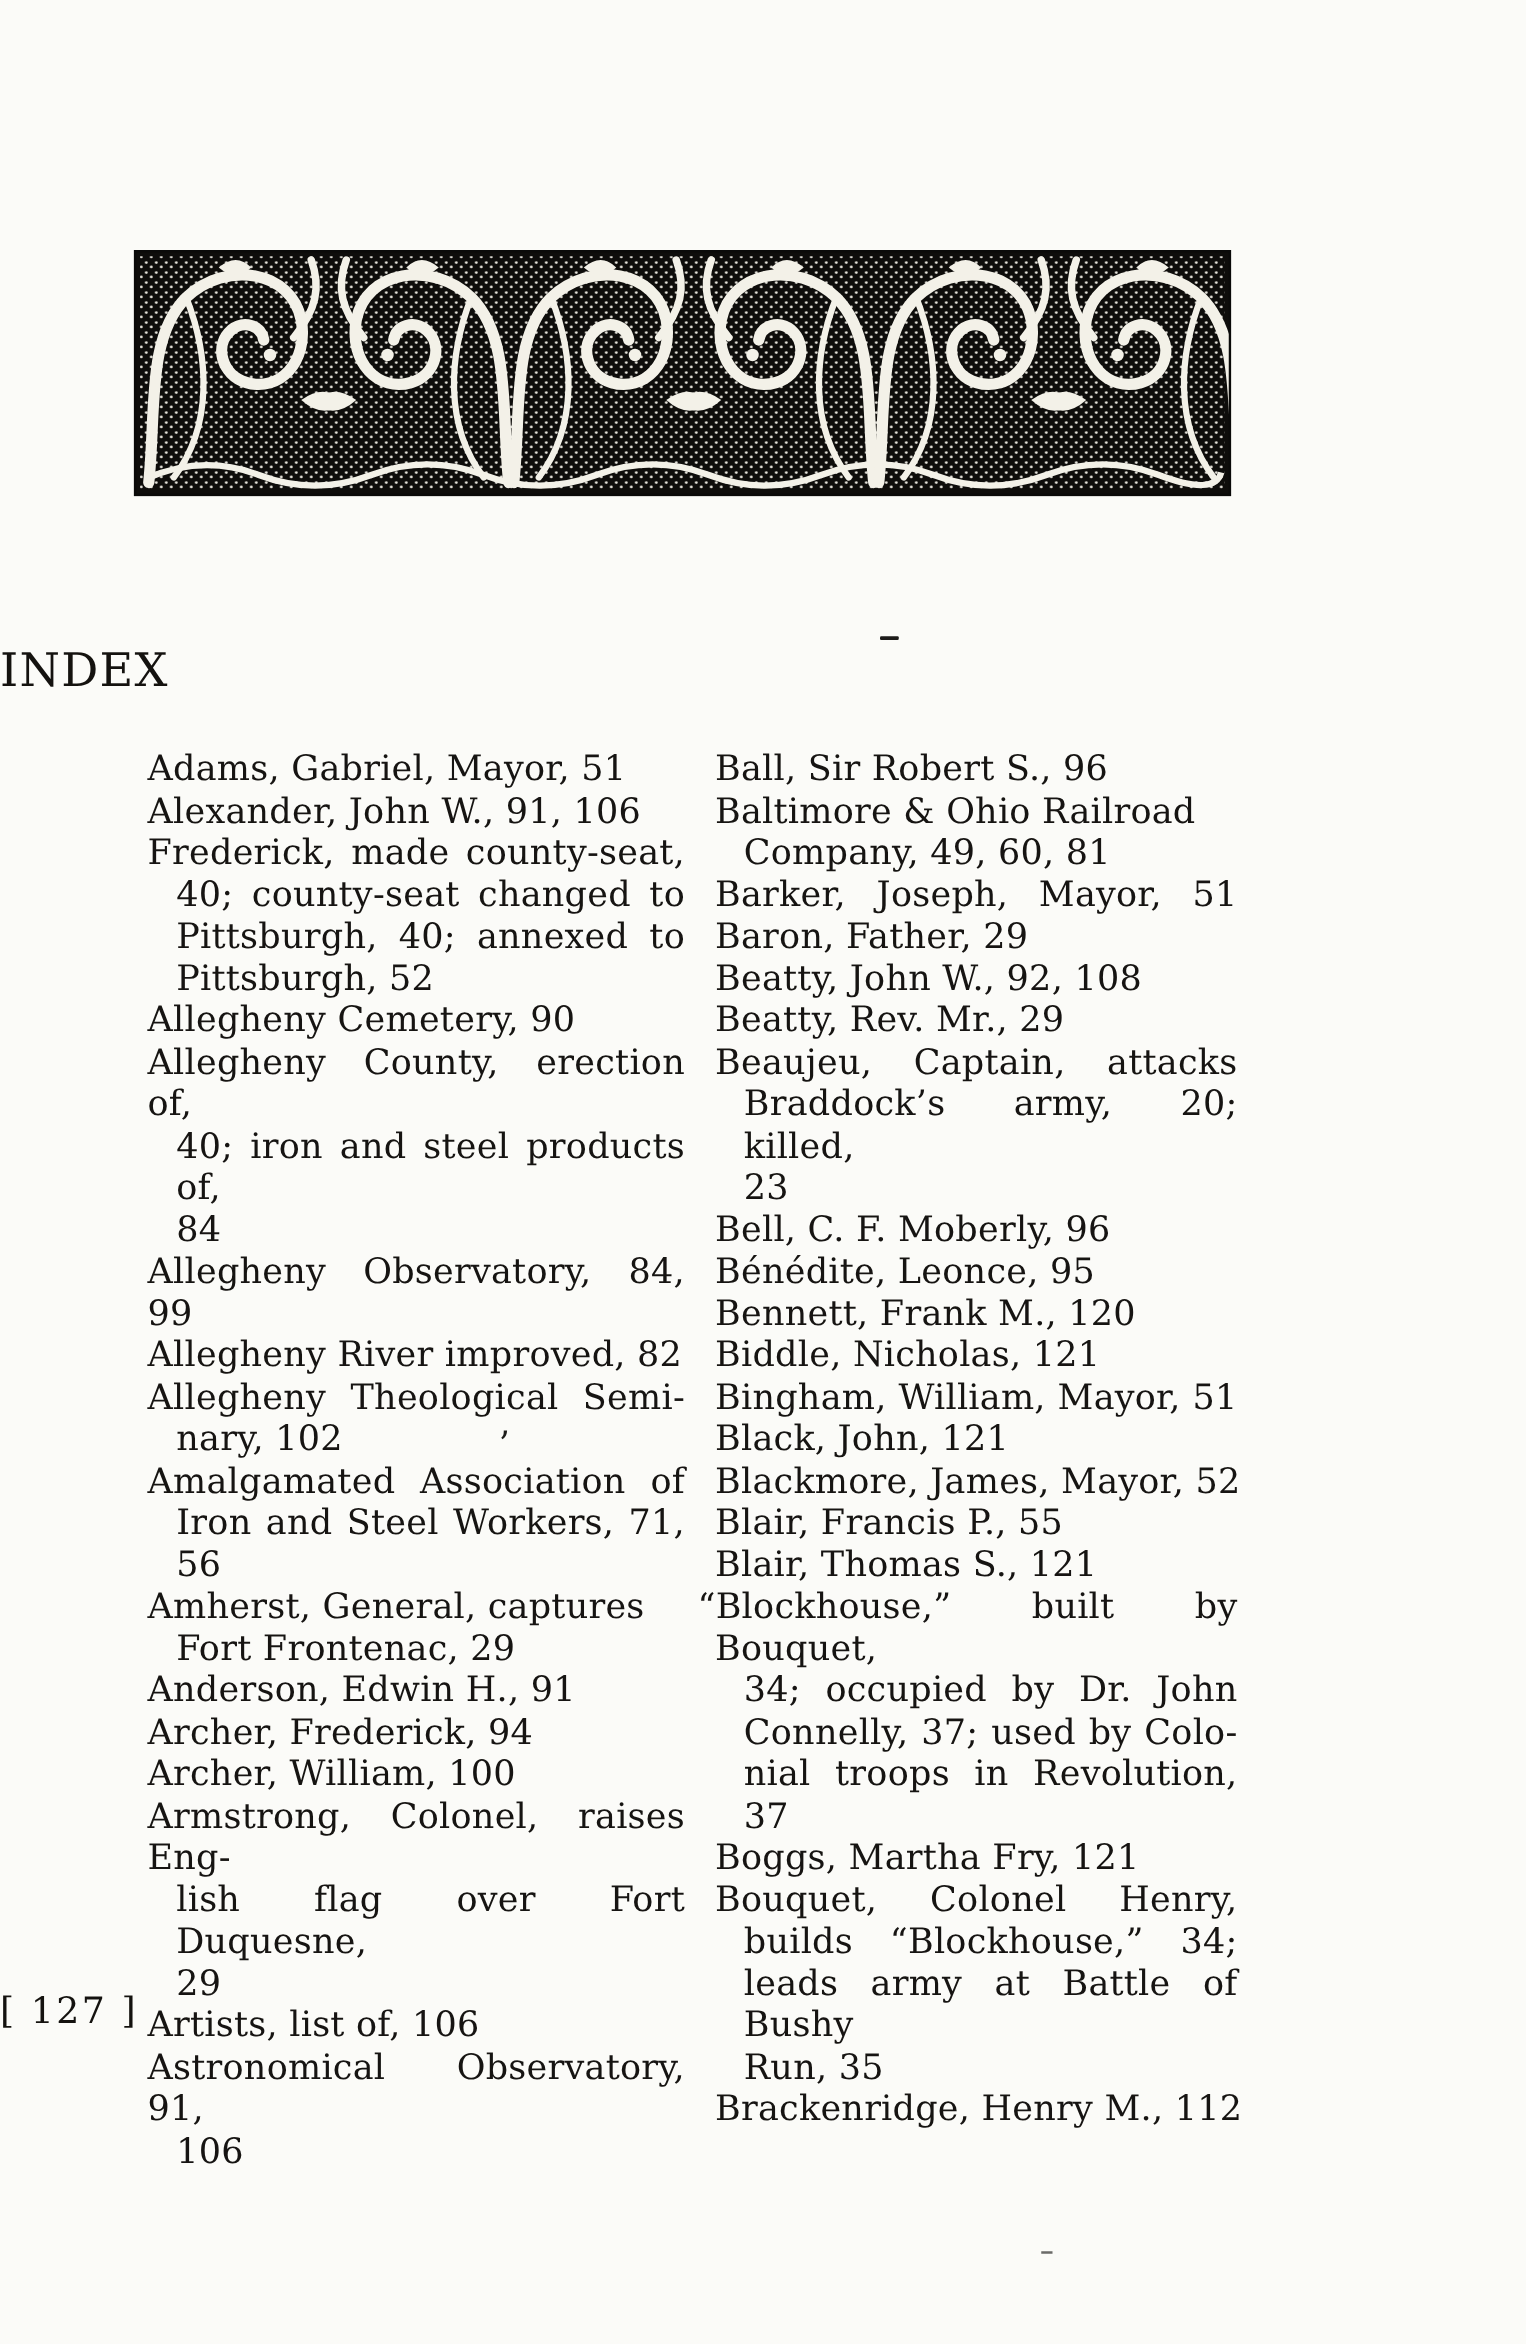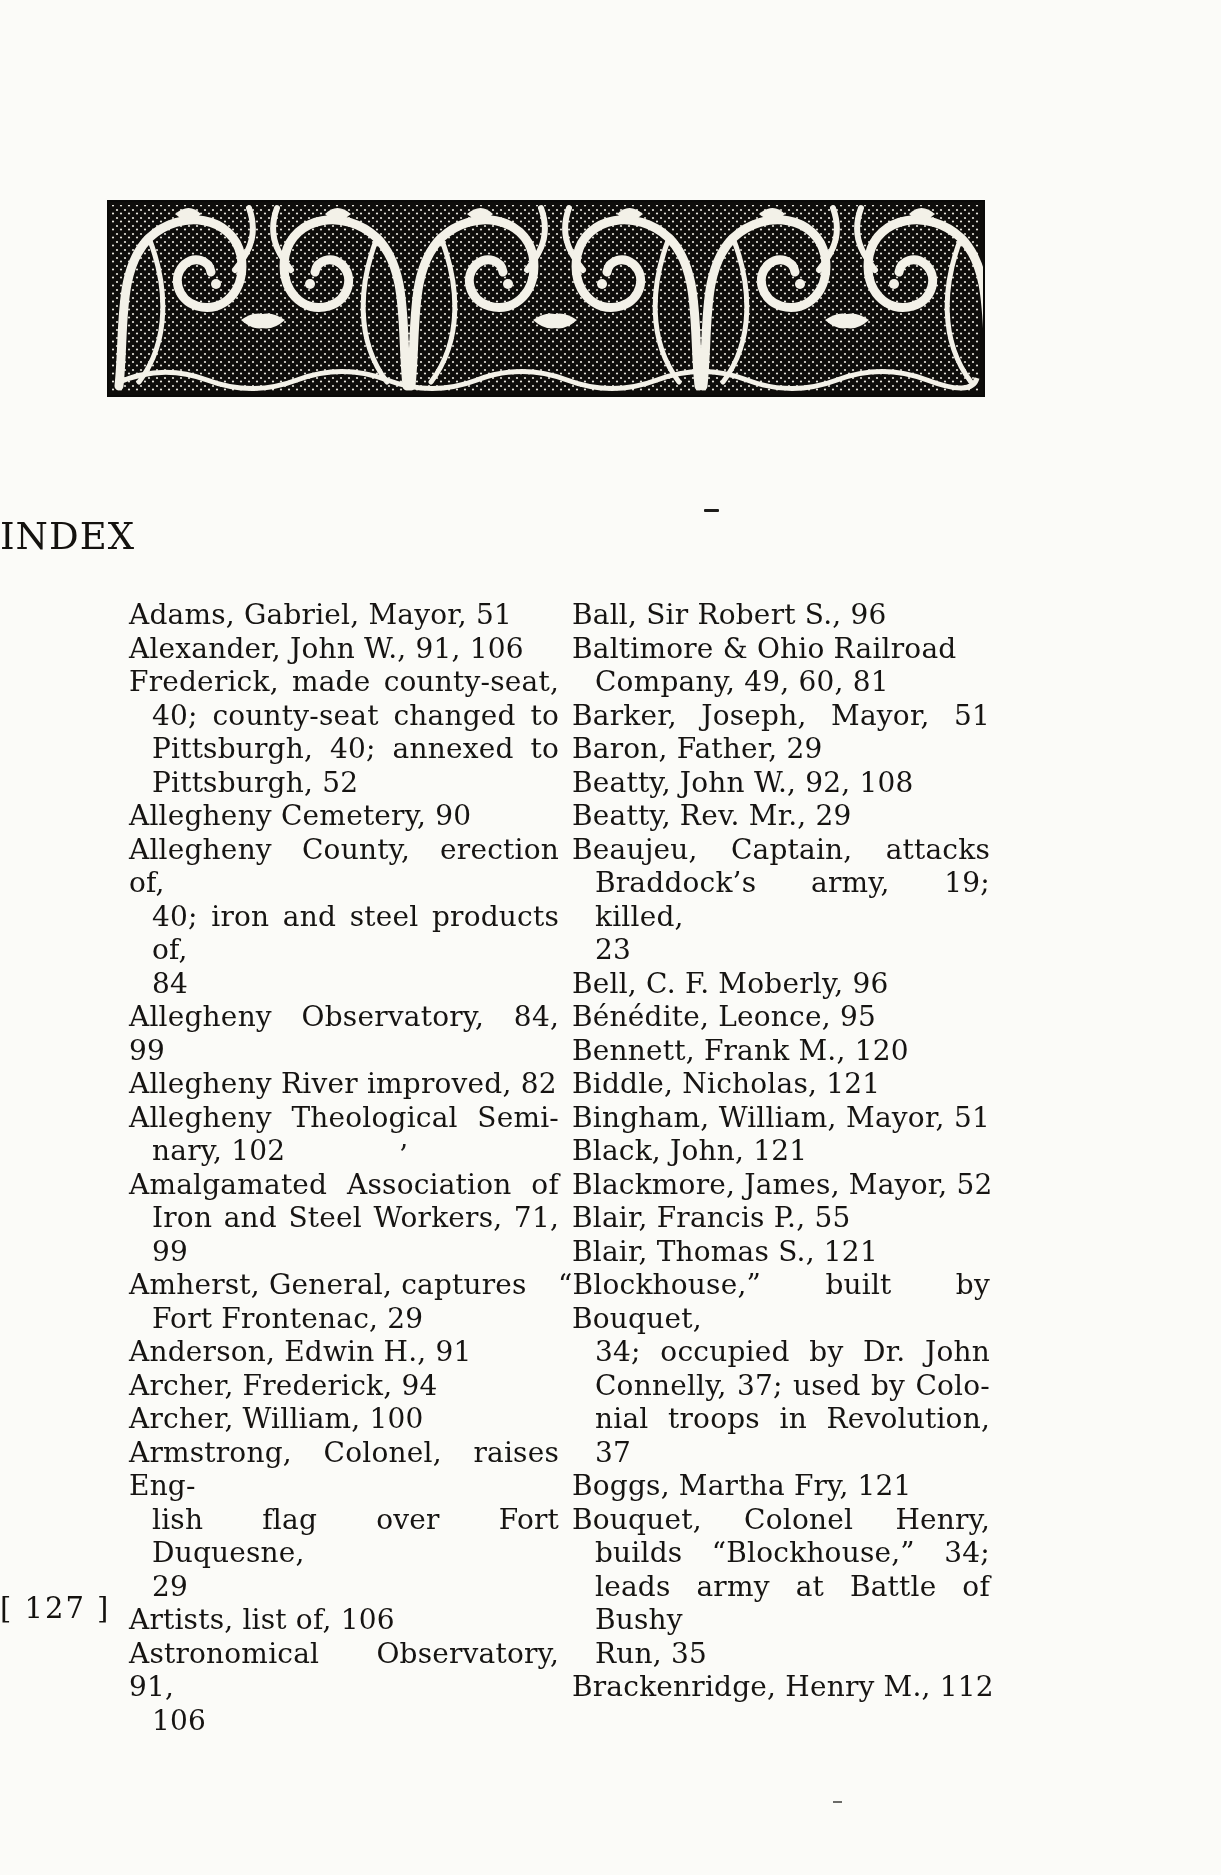--- a/index.html
+++ b/index.html
@@ -17,21 +17,21 @@
     position:absolute;left:107px;top:200px;width:878px;height:197px;
   }
   .title{
     position:absolute;top:518px;left:0;width:1066px;
     font-size:37px;line-height:38px;font-weight:normal;
     letter-spacing:1px;margin:0;
     color:#14120f;
   }
   .columns{
     position:absolute;left:118px;top:598px;width:872px;
-    display:flex;gap:13px;justify-content:flex-end;
+    display:flex;gap:24px;justify-content:flex-end;
   }
   .col{width:430px;flex:none;}
   .col.right{width:418px;}
   .line{
     font-size:28px;line-height:33.5px;
     white-space:nowrap;
     letter-spacing:0.2px;
   }
   .line.just{white-space:normal;text-align:justify;text-align-last:justify;}
   .line.ind{padding-left:23px;}
@@ -94,21 +94,21 @@
         <div class="line">Allegheny Cemetery, 90</div>
         <div class="line just">Allegheny County, erection of,</div>
         <div class="line ind just">40; iron and steel products of,</div>
         <div class="line ind">84</div>
         <div class="line just">Allegheny Observatory, 84, 99</div>
         <div class="line">Allegheny River improved, 82</div>
         <div class="line just">Allegheny Theological Semi-</div>
         <div class="line ind">nary, 102</div>
         <div class="line just">Amalgamated Association of</div>
         <div class="line ind just">Iron and Steel Workers, 71,</div>
-        <div class="line ind">99</div>
+        <div class="line ind">56</div>
         <div class="line">Amherst, General, captures</div>
         <div class="line ind">Fort Frontenac, 29</div>
         <div class="line">Anderson, Edwin H., 91</div>
         <div class="line">Archer, Frederick, 94</div>
         <div class="line">Archer, William, 100</div>
         <div class="line just">Armstrong, Colonel, raises Eng-</div>
         <div class="line ind just">lish flag over Fort Duquesne,</div>
         <div class="line ind">29</div>
         <div class="line">Artists, list of, 106</div>
         <div class="line just">Astronomical Observatory, 91,</div>
@@ -116,21 +116,21 @@
       </div>
     <div class="col right">
         <div class="line">Ball, Sir Robert S., 96</div>
         <div class="line">Baltimore &amp; Ohio Railroad</div>
         <div class="line ind">Company, 49, 60, 81</div>
         <div class="line just">Barker, Joseph, Mayor, 51</div>
         <div class="line">Baron, Father, 29</div>
         <div class="line">Beatty, John W., 92, 108</div>
         <div class="line">Beatty, Rev. Mr., 29</div>
         <div class="line just">Beaujeu, Captain, attacks</div>
-        <div class="line ind just">Braddock’s army, 19; killed,</div>
+        <div class="line ind just">Braddock’s army, 20; killed,</div>
         <div class="line ind">23</div>
         <div class="line">Bell, C. F. Moberly, 96</div>
         <div class="line">Bénédite, Leonce, 95</div>
         <div class="line">Bennett, Frank M., 120</div>
         <div class="line">Biddle, Nicholas, 121</div>
         <div class="line just">Bingham, William, Mayor, 51</div>
         <div class="line">Black, John, 121</div>
         <div class="line">Blackmore, James, Mayor, 52</div>
         <div class="line">Blair, Francis P., 55</div>
         <div class="line">Blair, Thomas S., 121</div>

